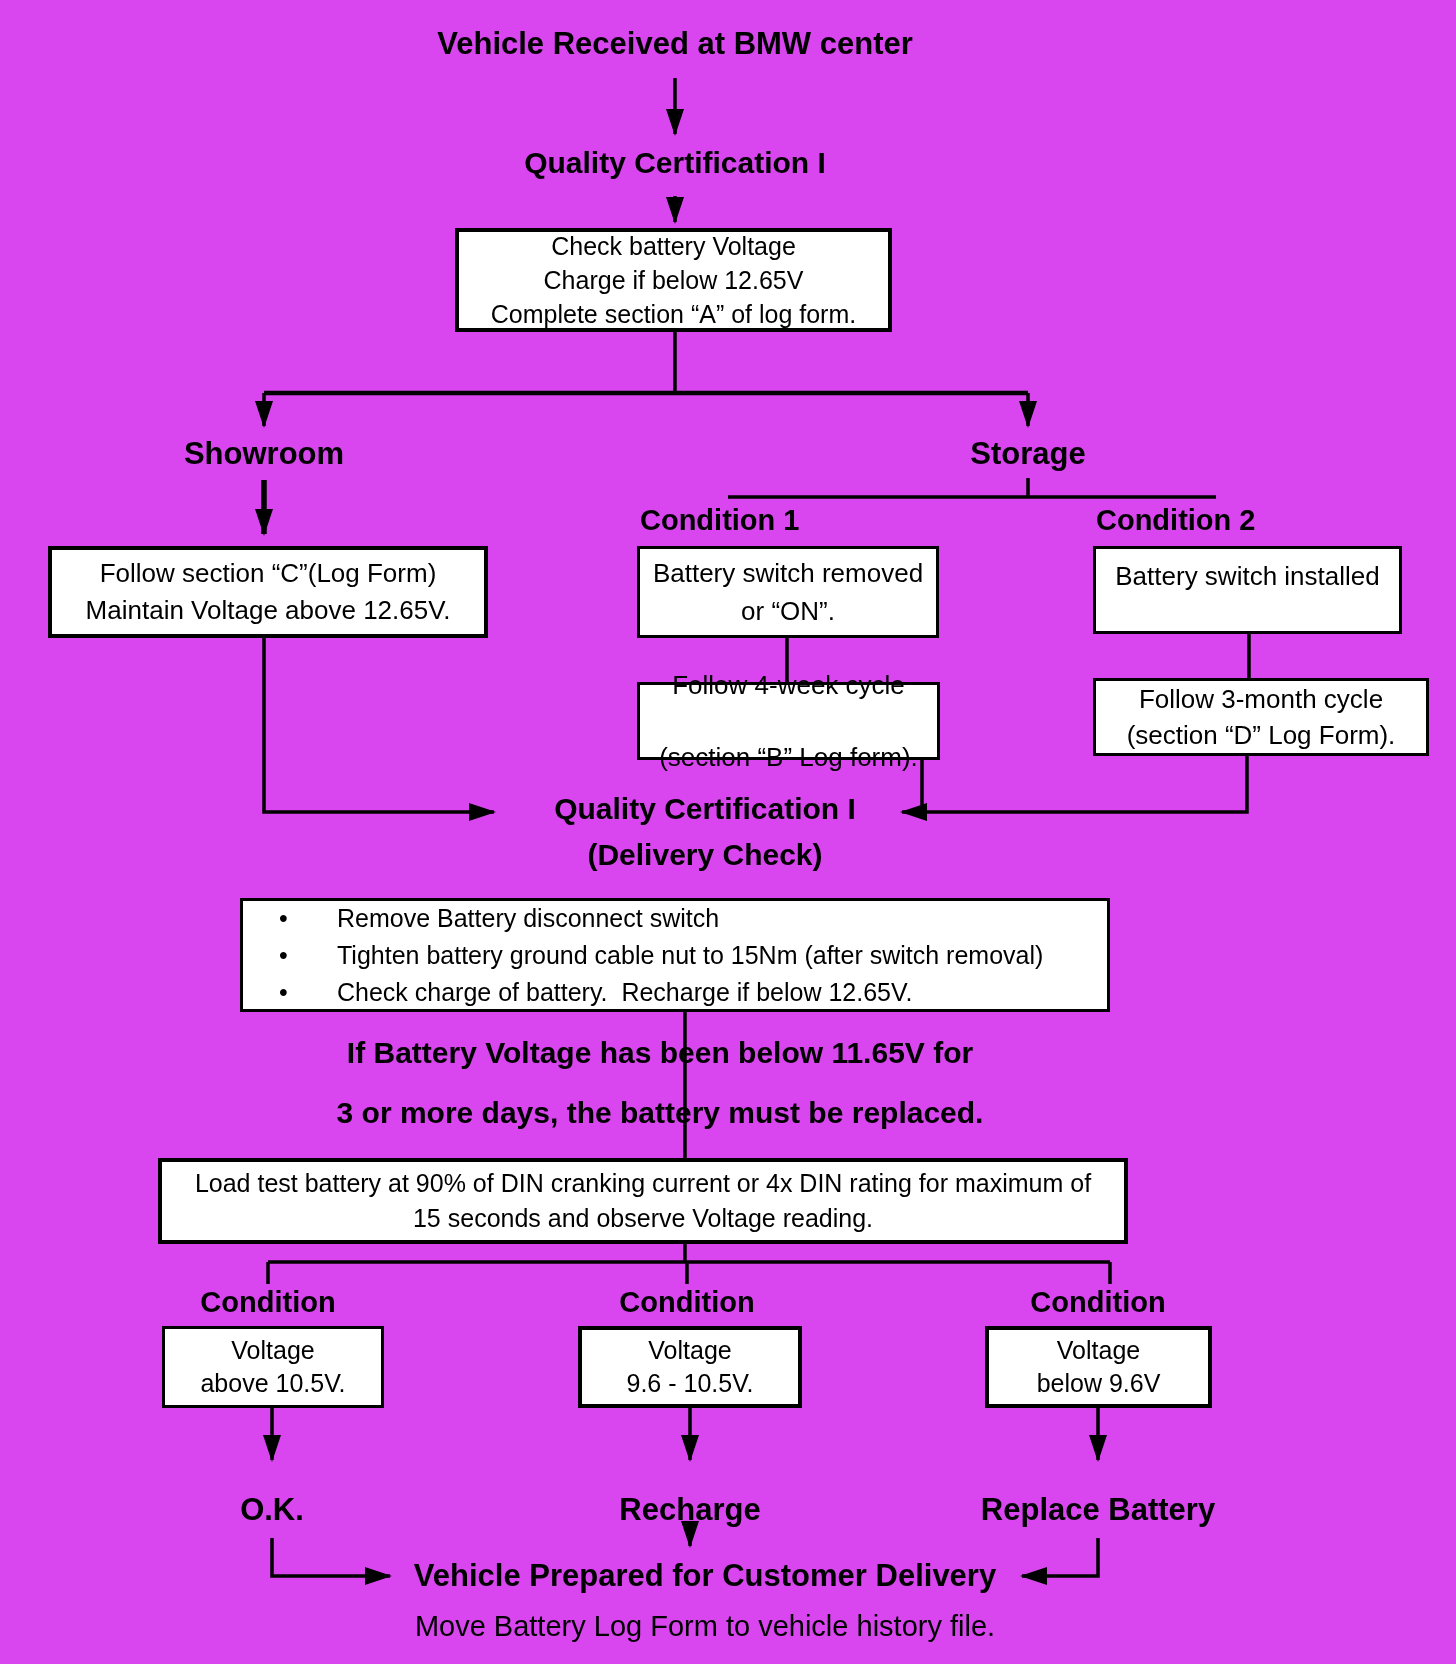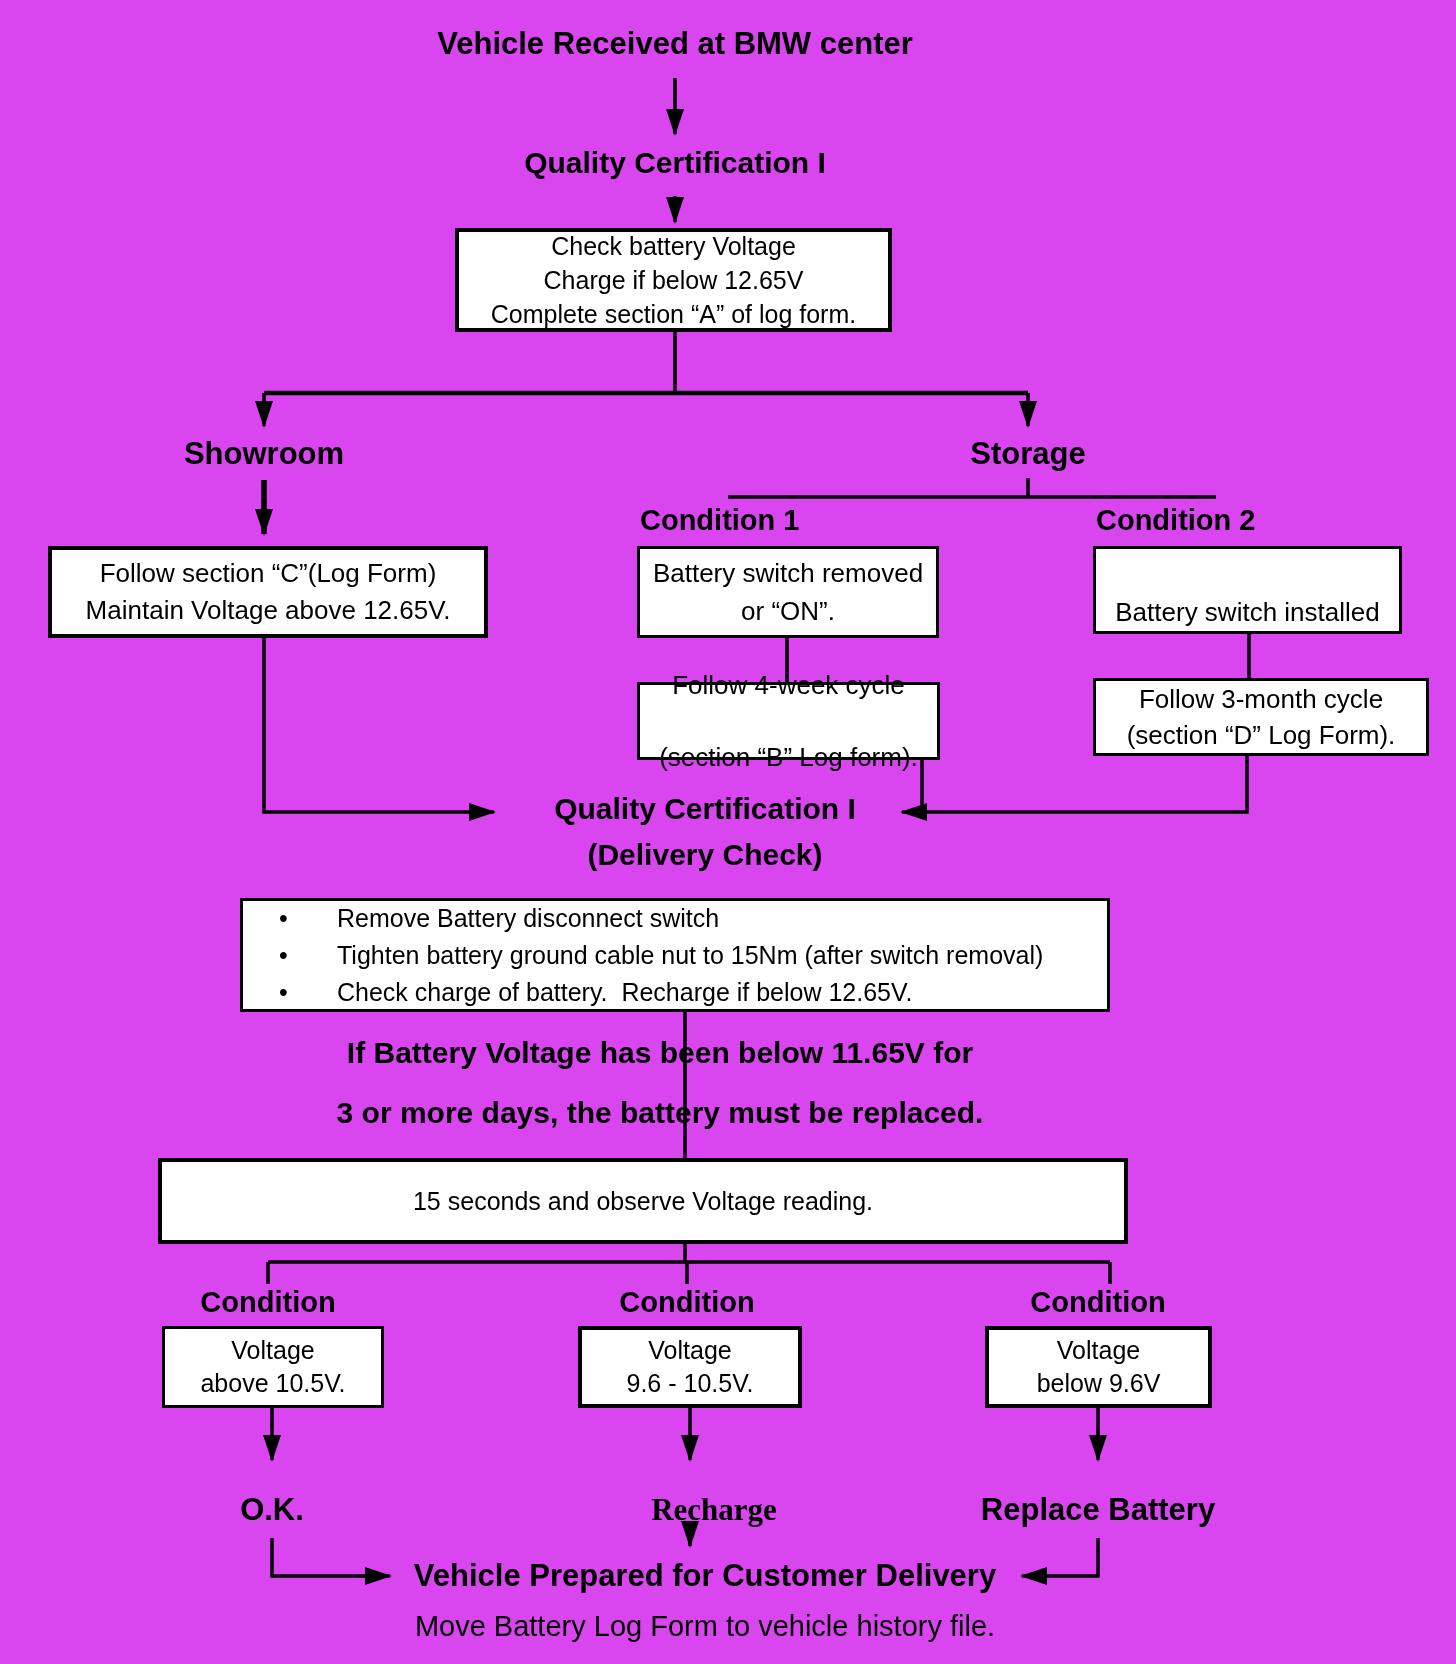--- a/index.html
+++ b/index.html
@@ -7,21 +7,21 @@
   .canvas{position:relative;width:1456px;height:1664px;background:#d946ef;overflow:hidden;}
   svg.wires{position:absolute;left:0;top:0;width:1456px;height:1664px;}
   .node{position:absolute;text-align:center;}
   .h1{font-weight:bold;font-size:31px;letter-spacing:0px;}
   .h2{font-weight:bold;font-size:30px;}
   .h3{font-weight:bold;font-size:29px;}
   .box{position:absolute;border:3px solid #000;background:#fff;box-sizing:border-box;
        display:flex;flex-direction:column;justify-content:center;text-align:center;
        font-size:25px;line-height:34px;}
   .box.thick{border-width:4px;}
-  .box.topalign{justify-content:flex-end;}
+  .box.topalign{justify-content:flex-start;padding-top:8px;}
   .leftlab{text-align:left;}
   .bullets{justify-content:center;text-align:left;font-size:25px;line-height:37px;padding-left:22px;}
   .bullets .row{display:flex;}
   .bullets .dot{width:58px;text-align:left;padding-left:14px;}
   .note{font-size:29px;}
 </style>
 </head>
 <body>
 
 <div class="canvas">
@@ -118,20 +118,21 @@
     <div class="row">
       <span class="dot">•</span>
       <span>Check charge of battery.&nbsp; Recharge if below 12.65V.</span>
     </div>
   </div>
 
   <div class="node h2" style="left:215px;top:1036px;width:890px;">If Battery Voltage has been below 11.65V for</div>
   <div class="node h2" style="left:215px;top:1096px;width:890px;">3 or more days, the battery must be replaced.</div>
 
   <div class="box thick" style="left:158px;top:1158px;width:970px;height:86px;line-height:35px;">
+    <div>Load test battery at 90% of DIN cranking current or 4x DIN rating for maximum of</div>
     <div>15 seconds and observe Voltage reading.</div>
   </div>
 
   <div class="node h3" style="left:168px;top:1286px;width:200px;">Condition</div>
   <div class="node h3" style="left:587px;top:1286px;width:200px;">Condition</div>
   <div class="node h3" style="left:998px;top:1286px;width:200px;">Condition</div>
 
   <div class="box" style="left:162px;top:1326px;width:222px;height:82px;line-height:33px;">
     <div>Voltage</div>
     <div>above 10.5V.</div>
@@ -139,19 +140,19 @@
   <div class="box thick" style="left:578px;top:1326px;width:224px;height:82px;line-height:33px;">
     <div>Voltage</div>
     <div>9.6 - 10.5V.</div>
   </div>
   <div class="box thick" style="left:985px;top:1326px;width:227px;height:82px;line-height:33px;">
     <div>Voltage</div>
     <div>below 9.6V</div>
   </div>
 
   <div class="node h1" style="left:172px;top:1492px;width:200px;">O.K.</div>
-  <div class="node h1" style="left:614px;top:1492px;width:200px;font-family:Liberation Serif, serif;">Recharge</div>
+  <div class="node h1" style="left:590px;top:1492px;width:200px;">Recharge</div>
   <div class="node h1" style="left:958px;top:1492px;width:280px;">Replace Battery</div>
 
   <div class="node h1" style="left:355px;top:1558px;width:700px;">Vehicle Prepared for Customer Delivery</div>
   <div class="node note" style="left:355px;top:1610px;width:700px;">Move Battery Log Form to vehicle history file.</div>
 
 </div>
 
 </body></html>

